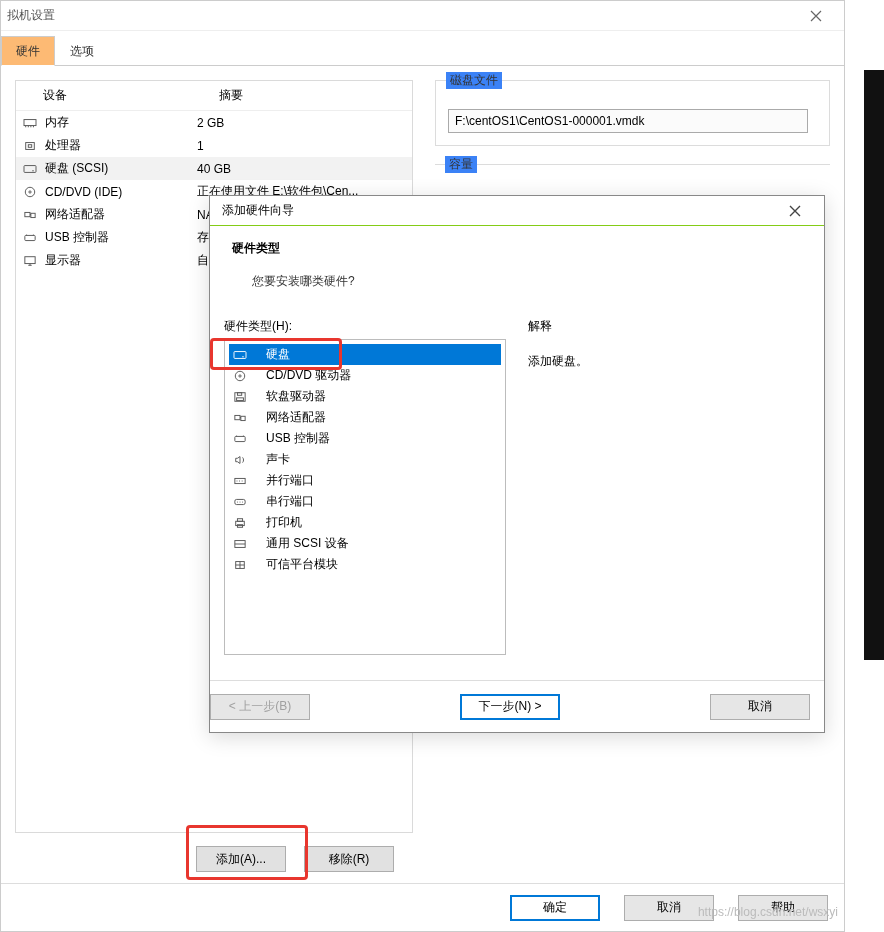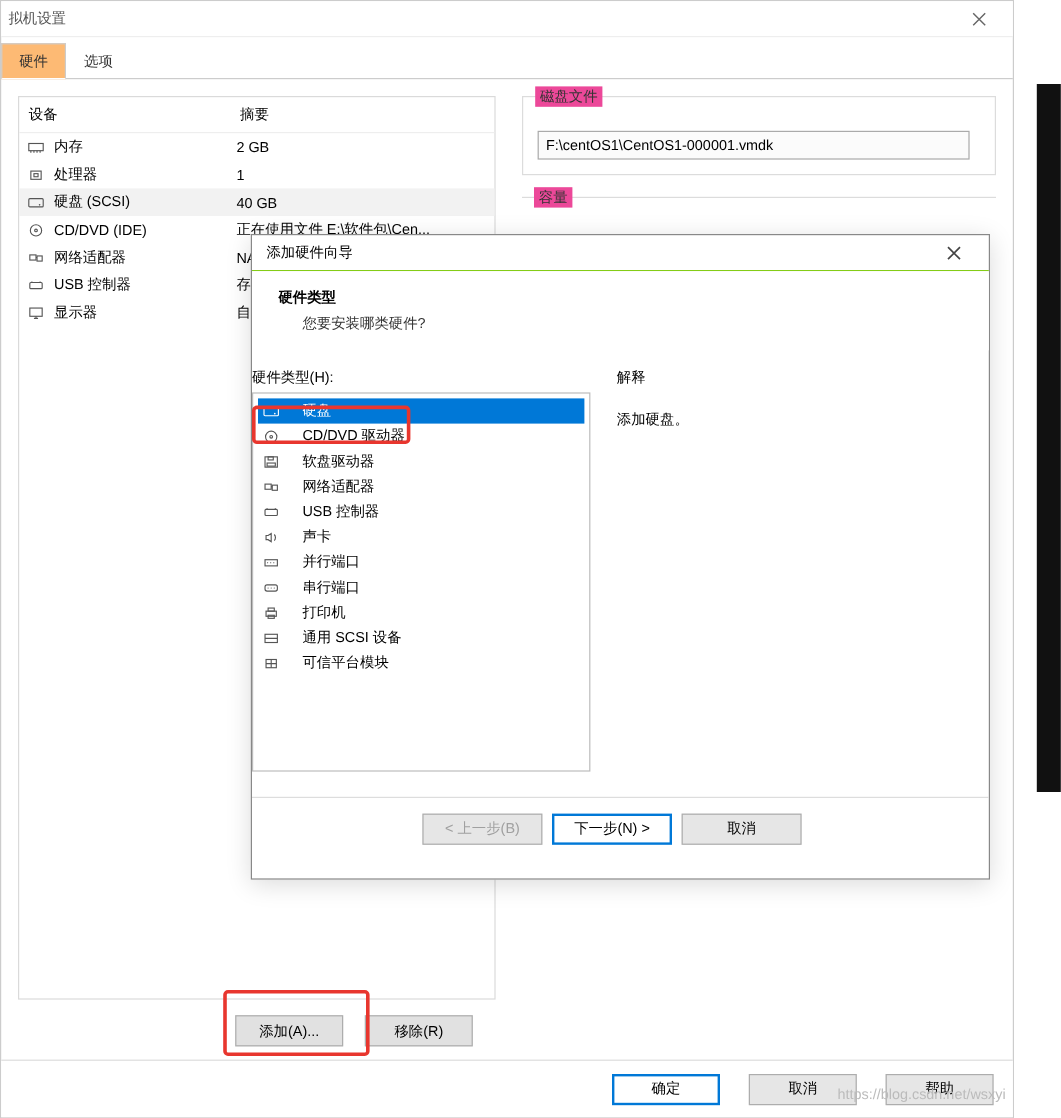--- a/index.html
+++ b/index.html
@@ -13,57 +13,57 @@
 
 .tabs { display: flex; margin: 4px 0 0 0; border-bottom: 1px solid #ccc; }
 .tab { padding: 6px 14px 5px; border: 1px solid transparent; position: relative; top: 1px; color: #333; }
 .tab.active { background: #fdba74; border: 1px solid #ccc; border-bottom: 1px solid #fff; }
 
 .content-area { display: flex; padding: 14px 14px 0 14px; height: 815px; gap: 22px; }
 
 
 .device-panel { border: 1px solid #dadada; width: 398px; height: 753px; position: relative; }
 .device-header { display: flex; padding: 6px 8px; border-bottom: 1px solid #eee; }
-.device-header .col-dev { width: 176px; }
+.device-header .col-dev { width: 176px; margin-left: 19px; }
 .device-rows { }
 .device-row { display: flex; align-items: center; padding: 3px 5px; }
 .device-row.selected { background: #f2f2f2; }
 .device-row .icon { width: 18px; height: 14px; display:flex; align-items:center; justify-content:center; margin-right: 6px; color:#555; }
 .device-row .name { width: 152px; }
 .device-row .summary { flex: 1; white-space: nowrap; overflow: hidden; text-overflow: ellipsis; }
 
 .device-buttons { position: absolute; left: 180px; bottom: -40px; display:flex; gap: 18px; }
 .device-buttons button { width: 90px; height: 26px; background: #e1e1e1; border: 1px solid #adadad; }
 .highlight-red { position: absolute; border: 3px solid #e8362e; border-radius: 4px; pointer-events:none; }
 .hl-add-btn { left: 186px; top: 825px; width: 122px; height: 55px; }
 
 
 .right-panel { flex:1; }
 .group-box { border: 1px solid #dcdcdc; padding: 18px 12px 12px; position: relative; margin-bottom: 18px; }
-.group-box .legend { position: absolute; top: -9px; left: 10px; background: #ec4899; padding: 0 4px; color: #333; }
+.group-box .legend { position: absolute; top: -9px; left: 10px; background: #3b82f6; padding: 0 4px; color: #333; }
 .disk-file-input { width: 360px; height: 24px; background: #fbfbfb; border: 1px solid #aaa; padding: 2px 6px; display:flex; align-items:center;margin-top:10px; }
 
 
 .wizard { position: absolute; left: 209px; top: 195px; width: 616px; height: 538px; background: #fff; border: 1px solid #888; box-shadow: 0 4px 20px rgba(0,0,0,.15); z-index: 30; }
 .wizard-title-bar { height: 30px; display:flex; align-items:center; justify-content:space-between; padding: 0 10px 0 12px; border-bottom:1px solid #84cc16; }
 .wizard-close { width: 38px; height: 26px; display:flex; align-items:center; justify-content:center; color:#444; }
 .wizard-header { padding: 14px 22px 14px 22px; background:#fff; }
-.wizard-header .h1 { font-weight: bold; margin-bottom: 4px; }
+.wizard-header .h1 { font-weight: bold; margin-bottom: 16px; }
 .wizard-header .h2 { margin-left: 20px; color:#333; }
-.wizard-body { display:flex; padding: 14px 18px 0 0; gap: 22px; }
+.wizard-body { display:flex; padding: 14px 18px 0 14px; gap: 22px; }
 .hw-list-wrap { width: 282px; }
 .hw-label { margin-bottom: 4px; }
 .hw-list { border: 1px solid #bcbcbc; height: 316px; background: #fff; padding: 4px 4px; }
 .hw-item { display:flex; align-items:center; padding: 2px 3px; gap: 18px; }
 .hw-item .icon { width: 16px; height:14px; display:flex; align-items:center; justify-content:center; color:#555; }
 .hw-item.selected { background: #0078d7; color: #fff; }
 .hw-item.selected .icon { color:#fff; }
 .explain { flex:1; }
 .explain .label { margin-bottom: 18px; }
-.wizard-footer { position:absolute; bottom:16px; left:0; right:0; border-top:1px solid #ddd; height: 52px; display:flex; align-items:center; justify-content:center; gap:8px; padding-right:14px; }
+.wizard-footer { position:absolute; bottom:0; left:0; right:0; border-top:1px solid #ddd; height: 52px; display:flex; align-items:center; justify-content:space-between; gap:8px; padding-right:14px; }
 .btn { width: 100px; height: 26px; background: #e6e6e6; border: 1px solid #adadad; display:flex; align-items:center; justify-content:center; }
 .btn.primary { border: 2px solid #0078d7; background:#fff; }
 .btn.disabled { color: #a0a0a0; }
 
 .hl-hw-item { left: 210px; top: 338px; width: 132px; height: 32px; z-index: 40; }
 
 
 .main-bottom { position:absolute; left:0; right:0; bottom:0; height:48px; border-top:1px solid #ddd; display:flex; align-items:center; justify-content:flex-end; gap:24px; padding-right:16px; background:#fff; }
 .main-bottom .btn { width: 90px; }
 .watermark { position:absolute; right: 6px; bottom: 12px; color:#bbb; font-size:12px; z-index:5; }

